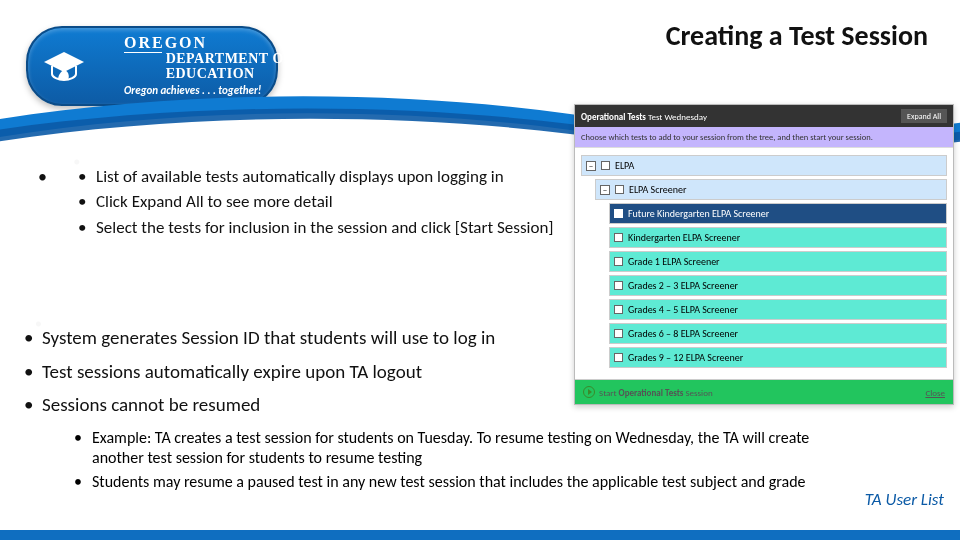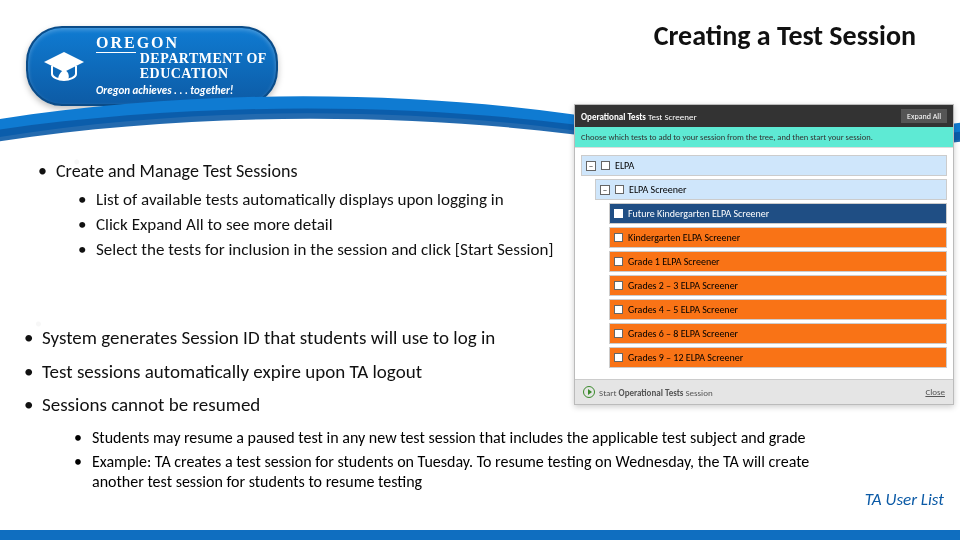--- a/index.html
+++ b/index.html
@@ -9,24 +9,24 @@
   
   .bg-pattern { position: absolute; inset: 0; background:
     radial-gradient(circle at 8% 30%, rgba(0,0,0,0.03) 0 2px, transparent 3px),
     radial-gradient(circle at 4% 60%, rgba(0,0,0,0.03) 0 2px, transparent 3px);
   }
 
   
   .header { position: absolute; top: 0; left: 0; right: 0; height: 110px; }
   .portal-label { position: absolute; top: 6px; left: 30px; font-size: 19px; font-weight: 700; color: #0b5aa6; letter-spacing: .3px; margin-top: 44px; }
   .portal-label .sc { font-variant: small-caps; }
-  .title { position: absolute; top: 18px; right: 44px; font-size: 28px; font-weight: 700; color: #111; }
+  .title { position: absolute; top: 18px; right: 32px; font-size: 28px; font-weight: 700; color: #111; }
 
   
-  .logo-pill { position: absolute; top: 26px; left: 26px; width: 252px; height: 80px; background: linear-gradient(#0f7bd2, #0d5ba5); border-radius: 36px; box-shadow: 0 3px 6px rgba(0,0,0,.25), inset 0 2px 4px rgba(255,255,255,.25); border: 2px solid #0b4c88; display: flex; align-items: center; padding-left: 12px; }
+  .logo-pill { position: absolute; top: 26px; left: 26px; width: 252px; height: 80px; background: linear-gradient(#0f7bd2, #0d5ba5); border-radius: 36px; box-shadow: 0 3px 6px rgba(0,0,0,.25), inset 0 2px 4px rgba(255,255,255,.25); border: 2px solid #0b4c88; display: flex; align-items: center; padding-left: 12px; gap: 28px; }
   .logo-icon { width: 48px; height: 48px; flex: none; display:flex;align-items:center;justify-content:center; }
   .logo-text { margin-left: 8px; color: #fff; line-height: 1.05; }
   .logo-text .oregon { font-family: Georgia, serif; font-weight: 700; font-size: 16px; letter-spacing: 2px; }
   .logo-text .dept { font-family: Georgia, serif; font-weight: 700; font-size: 14px; letter-spacing: .5px; display: flex; align-items: flex-start; gap:4px;}
   .logo-text .dept::before { content:""; width:64px; height:1px;background:#fff; display:inline-block;}
   .logo-text .tagline { font-style: italic; font-size: 11px; margin-top:4px;font-weight:bold; }
 
   
   .swoosh { position: absolute; top: 84px; left: -30px; right: -30px; height: 70px; overflow: hidden; pointer-events:none;}
   .swoosh svg { width: 1040px; height: 70px; }
@@ -48,33 +48,33 @@
 
   
   .ta-link { position: absolute; bottom: 30px; right: 16px; font-style: italic; color: #0b5aa6; font-size: 17px; text-decoration: none; }
 
   
   .panel { position: absolute; top: 104px; right: 6px; width: 380px; background: #fff; border: 1px solid #bbb; box-shadow: 0 2px 6px rgba(0,0,0,.2); font-size: 9px; }
   .panel-header { background: #333; color: #fff; padding: 4px 6px; display: flex; justify-content: space-between; align-items: center; }
   .panel-header .tbl { font-size: 9px;}
   .panel-header .tbl b { font-weight:700; }
   .panel-header .exp { background:#555; padding:2px 6px; font-size:8px; cursor:pointer;}
-  .panel-sub { background:#5eead4; border-bottom:1px solid #ddd; padding:5px 6px; font-size:8.5px; color:#333;}
+  .panel-sub { background:#c4b5fd; border-bottom:1px solid #ddd; padding:5px 6px; font-size:8.5px; color:#333;}
   .tree { padding: 4px 6px 8px; }
-  .tree-row { display:flex; align-items:center; gap:5px; padding:3px 4px; border:1px solid #ccc; margin:3px 0; background:#f97316; }
+  .tree-row { display:flex; align-items:center; gap:5px; padding:3px 4px; border:1px solid #ccc; margin:3px 0; background:#5eead4; }
   .tree-row.level1 { background:#cfe6fb; }
   .tree-row.level2 { background:#cfe6fb; margin-left:14px;}
   .tree-row.level3sel { background:#1f4e84; color:#fff; margin-left:28px;text-align:center;}
   .tree-row.level3 { margin-left:28px; }
   .toggle { width:10px;height:10px;border:1px solid #666;display:inline-flex;align-items:center;justify-content:center;font-size:9px;line-height:1;background:#fff;color:#333;flex:none;}
   .cb { width:9px;height:9px;border:1px solid #666;background:#fff;flex:none;}
   .cb.sel { border-color:#fff;}
   .tree-row .lbl { font-size:10px; }
   .tree-row.level3sel .lbl { color:#fff; }
-  .panel-footer { border-top:1px solid #ccc; padding:6px 8px; display:flex; gap:10px; background:#e5e5e5;}
+  .panel-footer { border-top:1px solid #ccc; padding:6px 8px; display:flex; align-items:center; gap:10px; background:#22c55e;}
   .start-btn { display:flex;align-items:center;gap:4px;font-size:9px;color:#555;}
   .play-ico { width:12px;height:12px;border-radius:50%;border:1.5px solid #3a8a2b;display:inline-flex;align-items:center;justify-content:center;}
   .play-ico::after{content:"";border-left:4px solid #3a8a2b;border-top:3px solid transparent;border-bottom:3px solid transparent;margin-left:1px;}
   .close-lnk { margin-left:auto; font-size:9px; color:#555; text-decoration:underline; }
 
   
   .bottom-bar { position:absolute; left:0; right:0; bottom:0; height:10px; background:#0f6ec0; }
 </style>
 </head>
 <body>
@@ -106,46 +106,45 @@
   <div class="swoosh">
     <svg viewBox="0 0 1040 70" preserveAspectRatio="none">
       <path d="M0,40 C200,5 420,5 600,30 C780,55 920,55 1040,30 L1040,48 C920,70 780,70 600,46 C420,22 200,22 0,58 Z" fill="#0f7bd2"></path>
       <path d="M0,50 C200,18 420,18 600,40 C780,62 920,62 1040,40 L1040,50 C920,72 780,72 600,50 C420,28 200,28 0,62 Z" fill="#0b5aa6" opacity=".9"></path>
     </svg>
   </div>
 
   <div class="content">
     <ul>
       <li>
-        <span>Create and Manage Test Sessions</span>
         <ul class="sub">
           <li>List of available tests automatically displays upon logging in</li>
           <li>Click Expand All to see more detail</li>
           <li>Select the tests for inclusion in the session and click [Start Session]</li>
         </ul>
       </li>
     </ul>
   </div>
 
   <ul class="wide-bullets">
     <li>System generates Session ID that students will use to log in</li>
     <li>Test sessions automatically expire upon TA logout</li>
     <li>Sessions cannot be resumed</li>
   </ul>
 
   <ul class="lower-sub">
+    <li>Example: TA creates a test session for students on Tuesday. To resume testing on Wednesday, the TA will create another test session for students to resume testing</li>
     <li>Students may resume a paused test in any new test session that includes the applicable test subject and grade</li>
-    <li>Example: TA creates a test session for students on Tuesday. To resume testing on Wednesday, the TA will create another test session for students to resume testing</li>
   </ul>
 
   <a class="ta-link" href="#">TA User List</a>
 
   <div class="panel">
     <div class="panel-header">
-      <span class="tbl"><b>Operational Tests</b><span> Test Screener</span></span>
+      <span class="tbl"><b>Operational Tests</b><span> Test Wednesday</span></span>
       <span class="exp">Expand All</span>
     </div>
     <div class="panel-sub">Choose which tests to add to your session from the tree, and then start your session.</div>
     <div class="tree">
       <div class="tree-row level1">
         <span class="toggle">−</span>
         <span class="cb"></span>
         <span class="lbl">ELPA</span>
       </div>
       <div class="tree-row level2">

